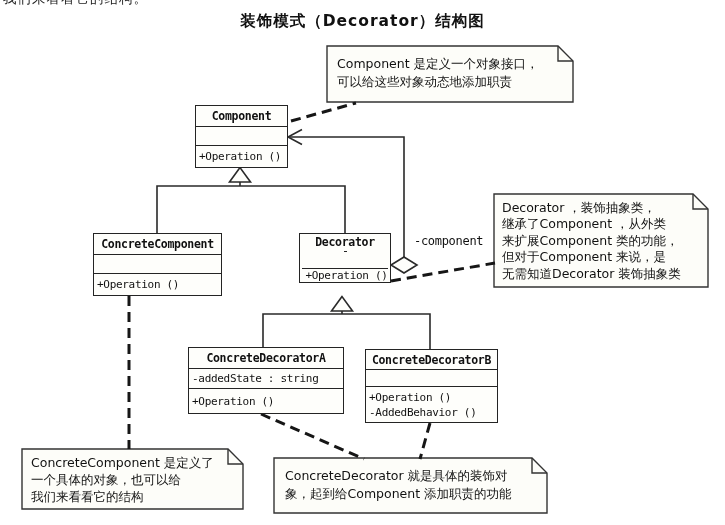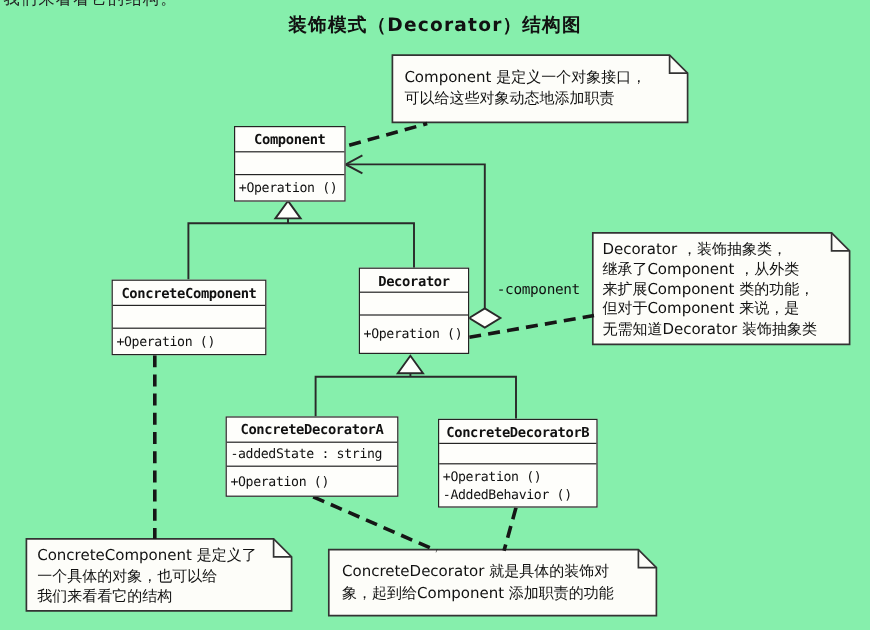--- a/index.html
+++ b/index.html
@@ -1,18 +1,18 @@
 <!DOCTYPE html>
 <html><head>
 <meta charset="utf-8">
 <style>
   html,body{margin:0;padding:0;background:#e9e9e6;}
   .canvas{
     position:relative;width:725px;height:525px;overflow:hidden;
-    background:#86efac;
+    background:#ffffff;
     font-family:"DejaVu Sans",sans-serif;color:#151515;
   }
   .intro{
     position:absolute;top:-10px;left:3px;font-size:13.5px;letter-spacing:1px;
     color:#222;z-index:3;white-space:nowrap;
   }
   .title{
     position:absolute;top:11px;left:0;right:0;text-align:center;
     font-size:15.5px;font-weight:bold;color:#111;z-index:3;letter-spacing:1px;
   }
@@ -91,27 +91,27 @@
     <div class="c-row" style="height:19px;"></div>
     <div class="c-row" style="flex:1;">+Operation ()</div>
   </div>
 
   <div class="uml-class" style="left:93px;top:233px;width:129px;height:63px;">
     <div class="c-name" style="height:20px;">ConcreteComponent</div>
     <div class="c-row" style="height:19px;"></div>
     <div class="c-row" style="flex:1;">+Operation ()</div>
   </div>
 
-  <div class="uml-class" style="left:299px;top:223px;width:92px;height:72px;">
+  <div class="uml-class" style="left:299px;top:233px;width:92px;height:50px;align-items:center;">
     <div class="c-name" style="height:19px;">Decorator</div>
     <div class="c-row" style="height:19px;"></div>
     <div class="c-row" style="flex:1;">+Operation ()</div>
   </div>
 
-  <div class="uml-class" style="left:188px;top:347px;width:144px;height:67px;">
+  <div class="uml-class" style="left:188px;top:347px;width:156px;height:67px;">
     <div class="c-name" style="height:20px;">ConcreteDecoratorA</div>
     <div class="c-row" style="height:20px;">-addedState : string</div>
     <div class="c-row" style="flex:1;">+Operation ()</div>
   </div>
 
   <div class="uml-class" style="left:365px;top:349px;width:133px;height:74px;">
     <div class="c-name" style="height:19px;">ConcreteDecoratorB</div>
     <div class="c-row" style="height:17px;"></div>
     <div class="c-row multi" style="flex:1;">
       <span>+Operation ()</span>

